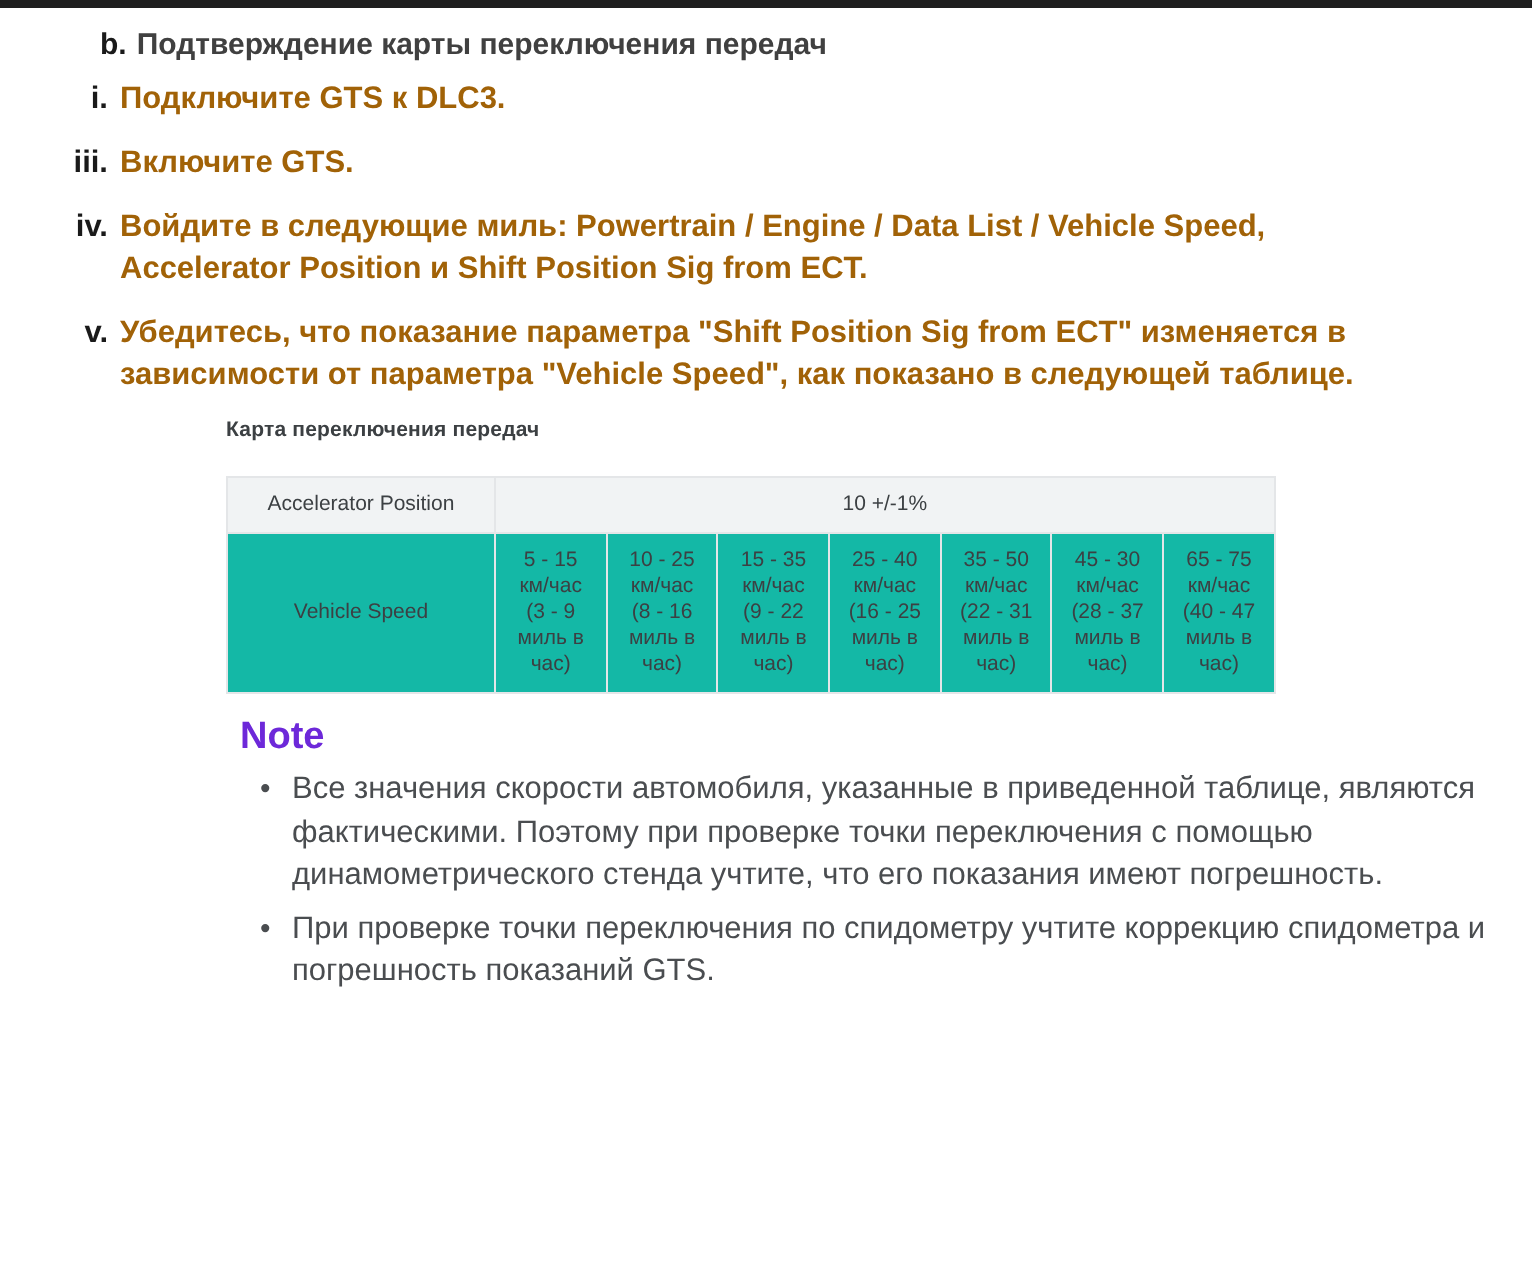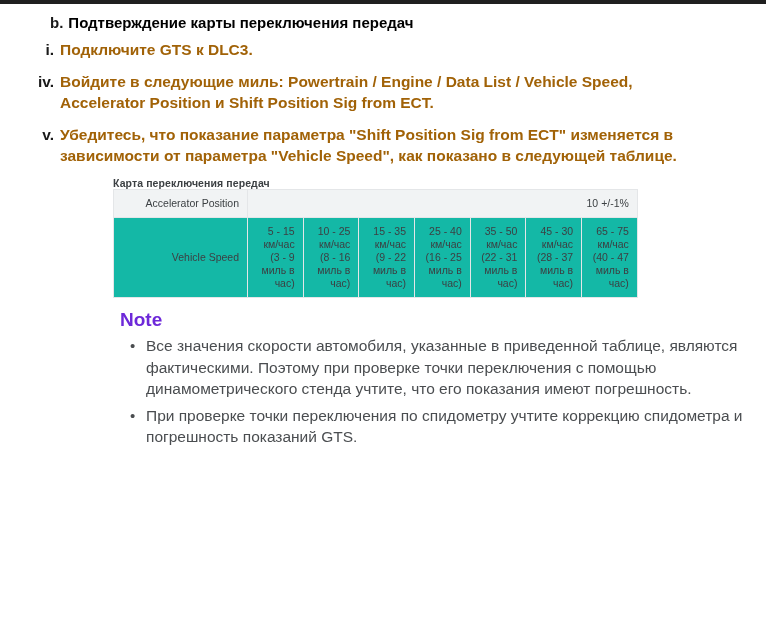--- a/index.html
+++ b/index.html
@@ -39,21 +39,21 @@
     font-size: 15px;
     line-height: 20px;
     flex: 0 0 auto;
     margin-right: 5px;
     color: #1a1a1a;
   }
   .lettered-text {
     font-weight: bold;
     font-size: 15px;
     line-height: 20px;
-    color: #000000;
+    color: #404040;
   }
 
   
   .roman-list {
     margin: 6px 0 0 0;
     padding: 0;
   }
   .roman-item {
     display: flex;
     align-items: flex-start;
@@ -81,36 +81,36 @@
 
   
   .table-block {
     margin-left: 113px;
     margin-top: 6px;
   }
   .table-caption {
     font-size: 10.5px;
     font-weight: bold;
     color: #3c4043;
-    margin-bottom: 0;
+    margin-bottom: 17px;
     letter-spacing: 0.1px;
   }
   table.shift-table {
     border-collapse: collapse;
     width: 524px;
     table-layout: fixed;
     font-size: 10.5px;
     color: #3c4043;
   }
   table.shift-table td,
   table.shift-table th {
     border: 1px solid #e4e6e8;
     padding: 7px 8px;
     vertical-align: middle;
-    text-align: right;
+    text-align: center;
     font-weight: normal;
     line-height: 13px;
   }
   td.hdr, th.hdr {
     background: #f1f3f4;
   }
   td.body-cell {
     background: #14b8a6;
   }
   .col-label {
@@ -183,20 +183,24 @@
   </div>
 
   <div class="roman-list">
 
     <div class="roman-item">
       <span class="roman-marker">i.</span>
       <span class="roman-text">Подключите GTS к DLC3.</span>
     </div>
 
 
+    <div class="roman-item">
+      <span class="roman-marker">iii.</span>
+      <span class="roman-text">Включите GTS.</span>
+    </div>
 
     <div class="roman-item">
       <span class="roman-marker">iv.</span>
       <span class="roman-text">Войдите в следующие миль: Powertrain / Engine / Data List / Vehicle Speed, Accelerator Position и Shift Position Sig from ECT.</span>
     </div>
 
     <div class="roman-item">
       <span class="roman-marker">v.</span>
       <span class="roman-text">Убедитесь, что показание параметра "Shift Position Sig from ECT" изменяется в зависимости от параметра "Vehicle Speed", как показано в следующей таблице.</span>
     </div>

